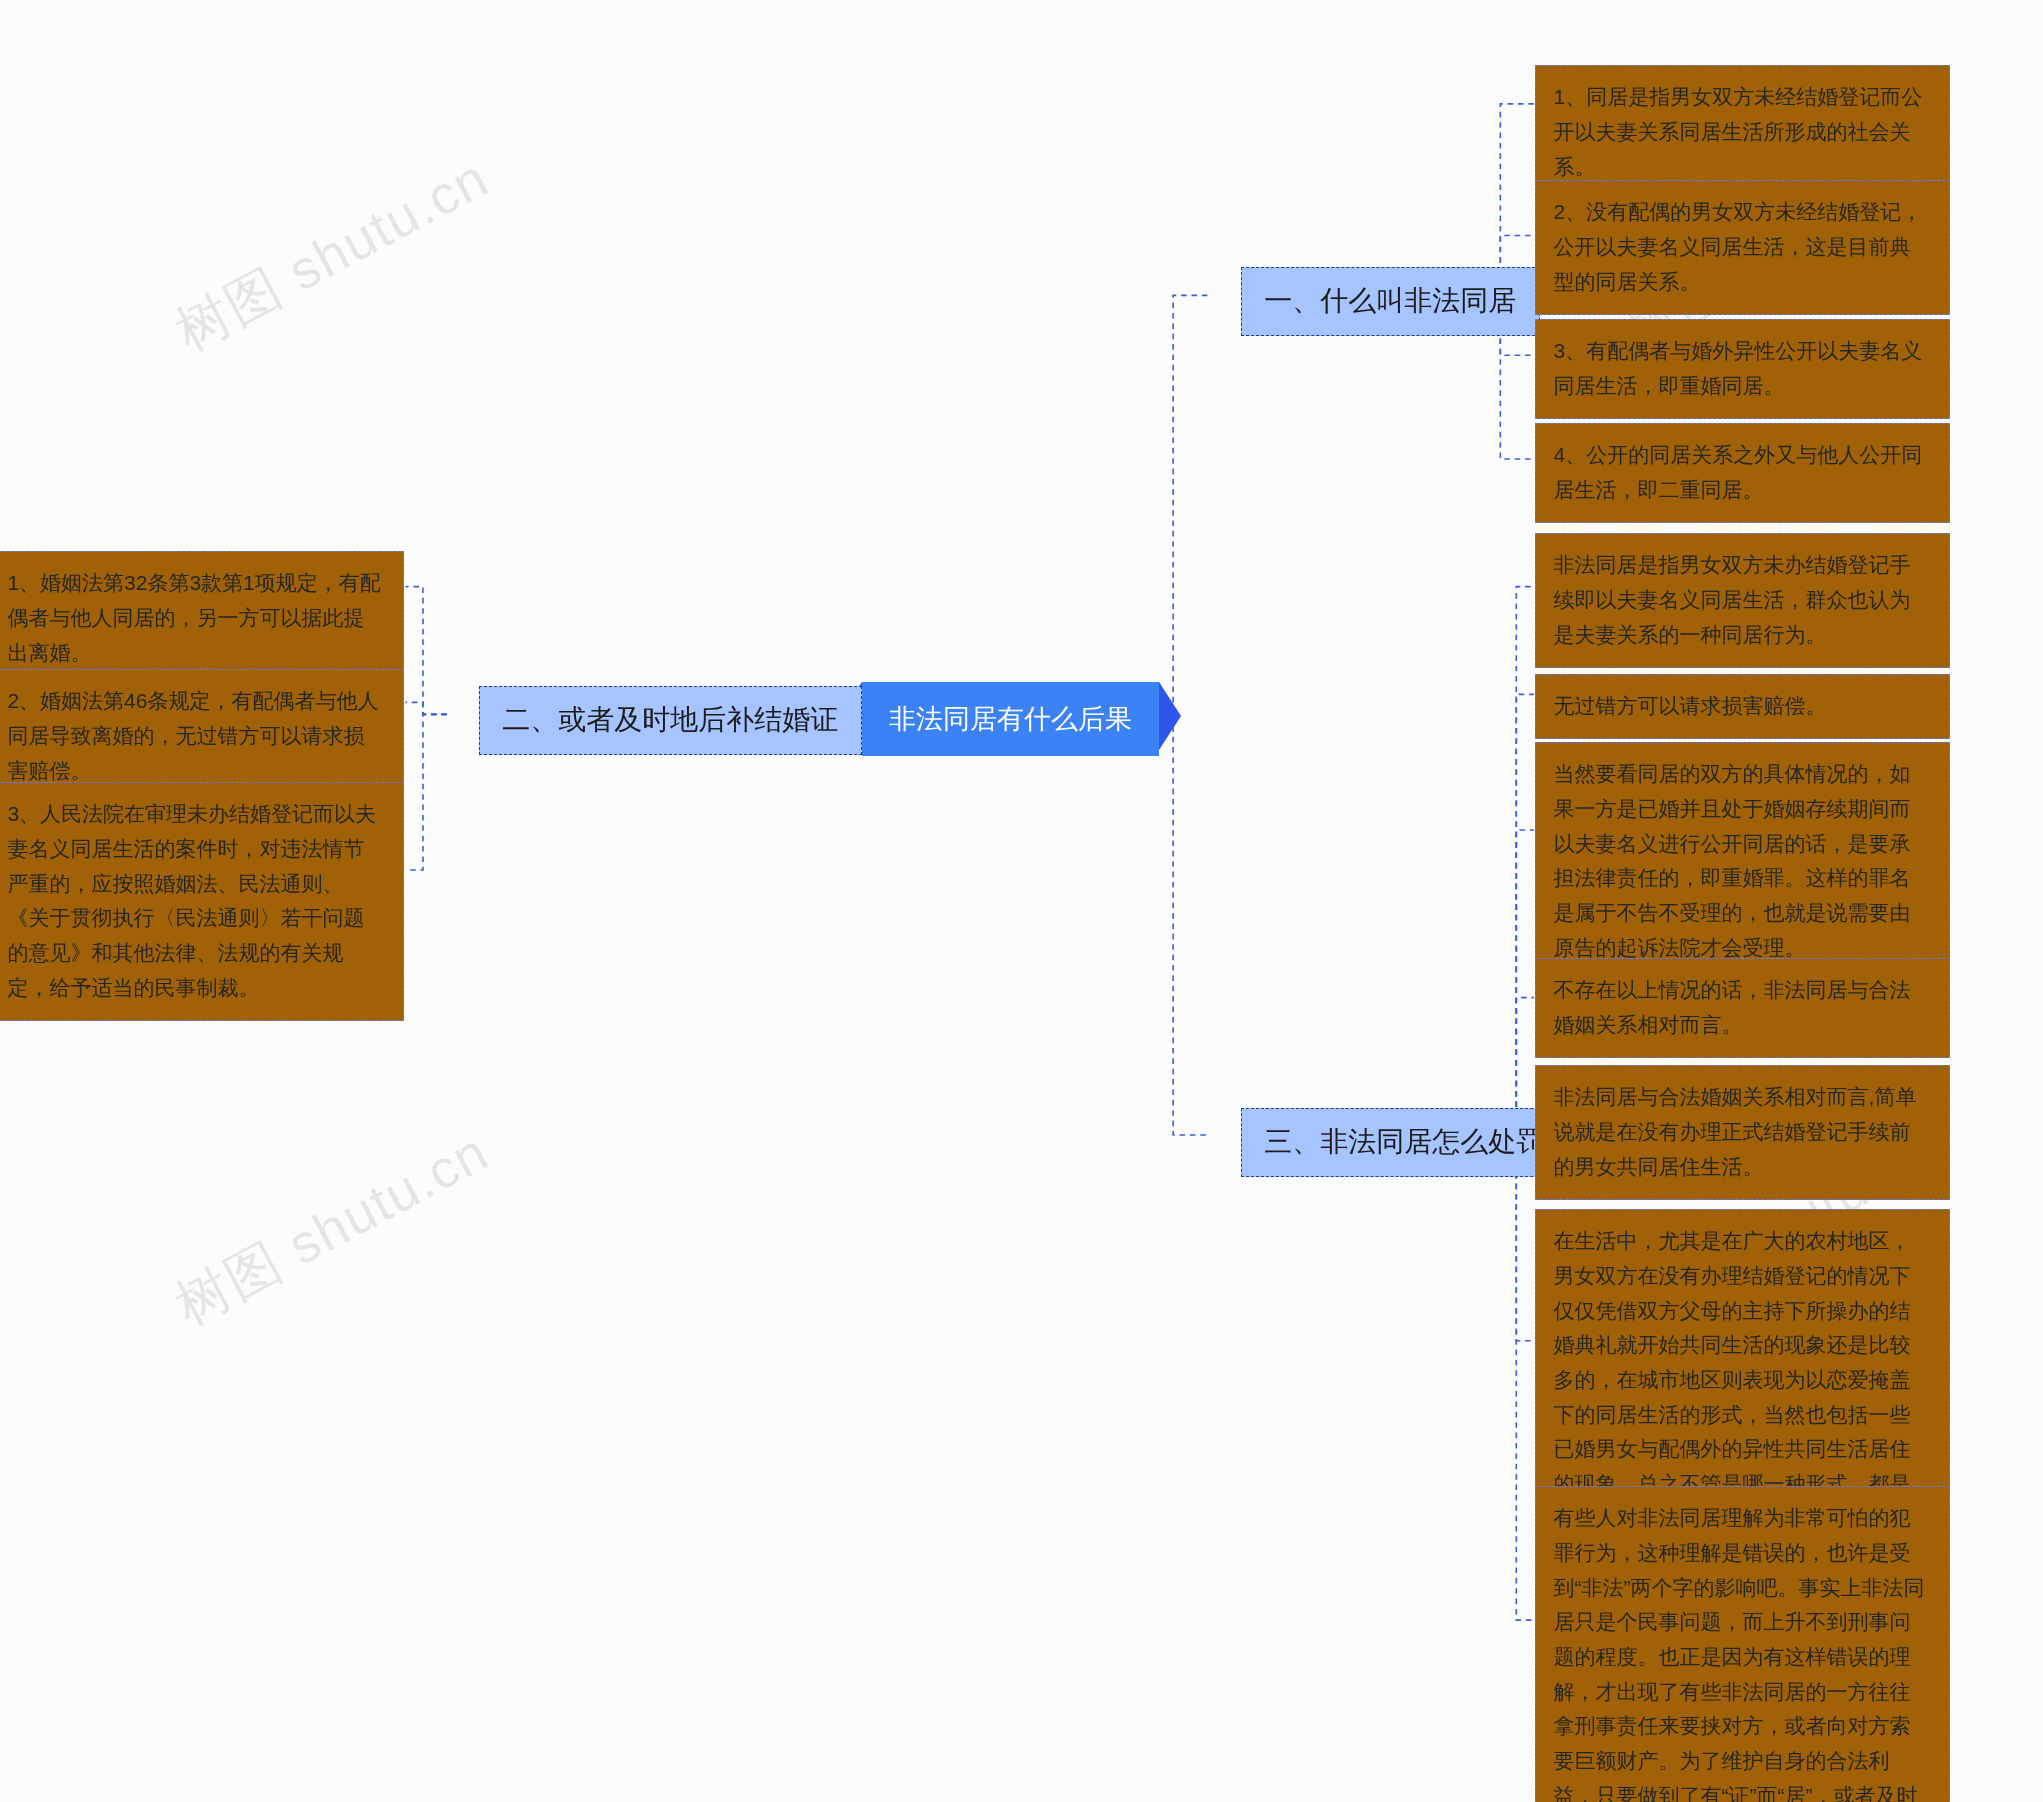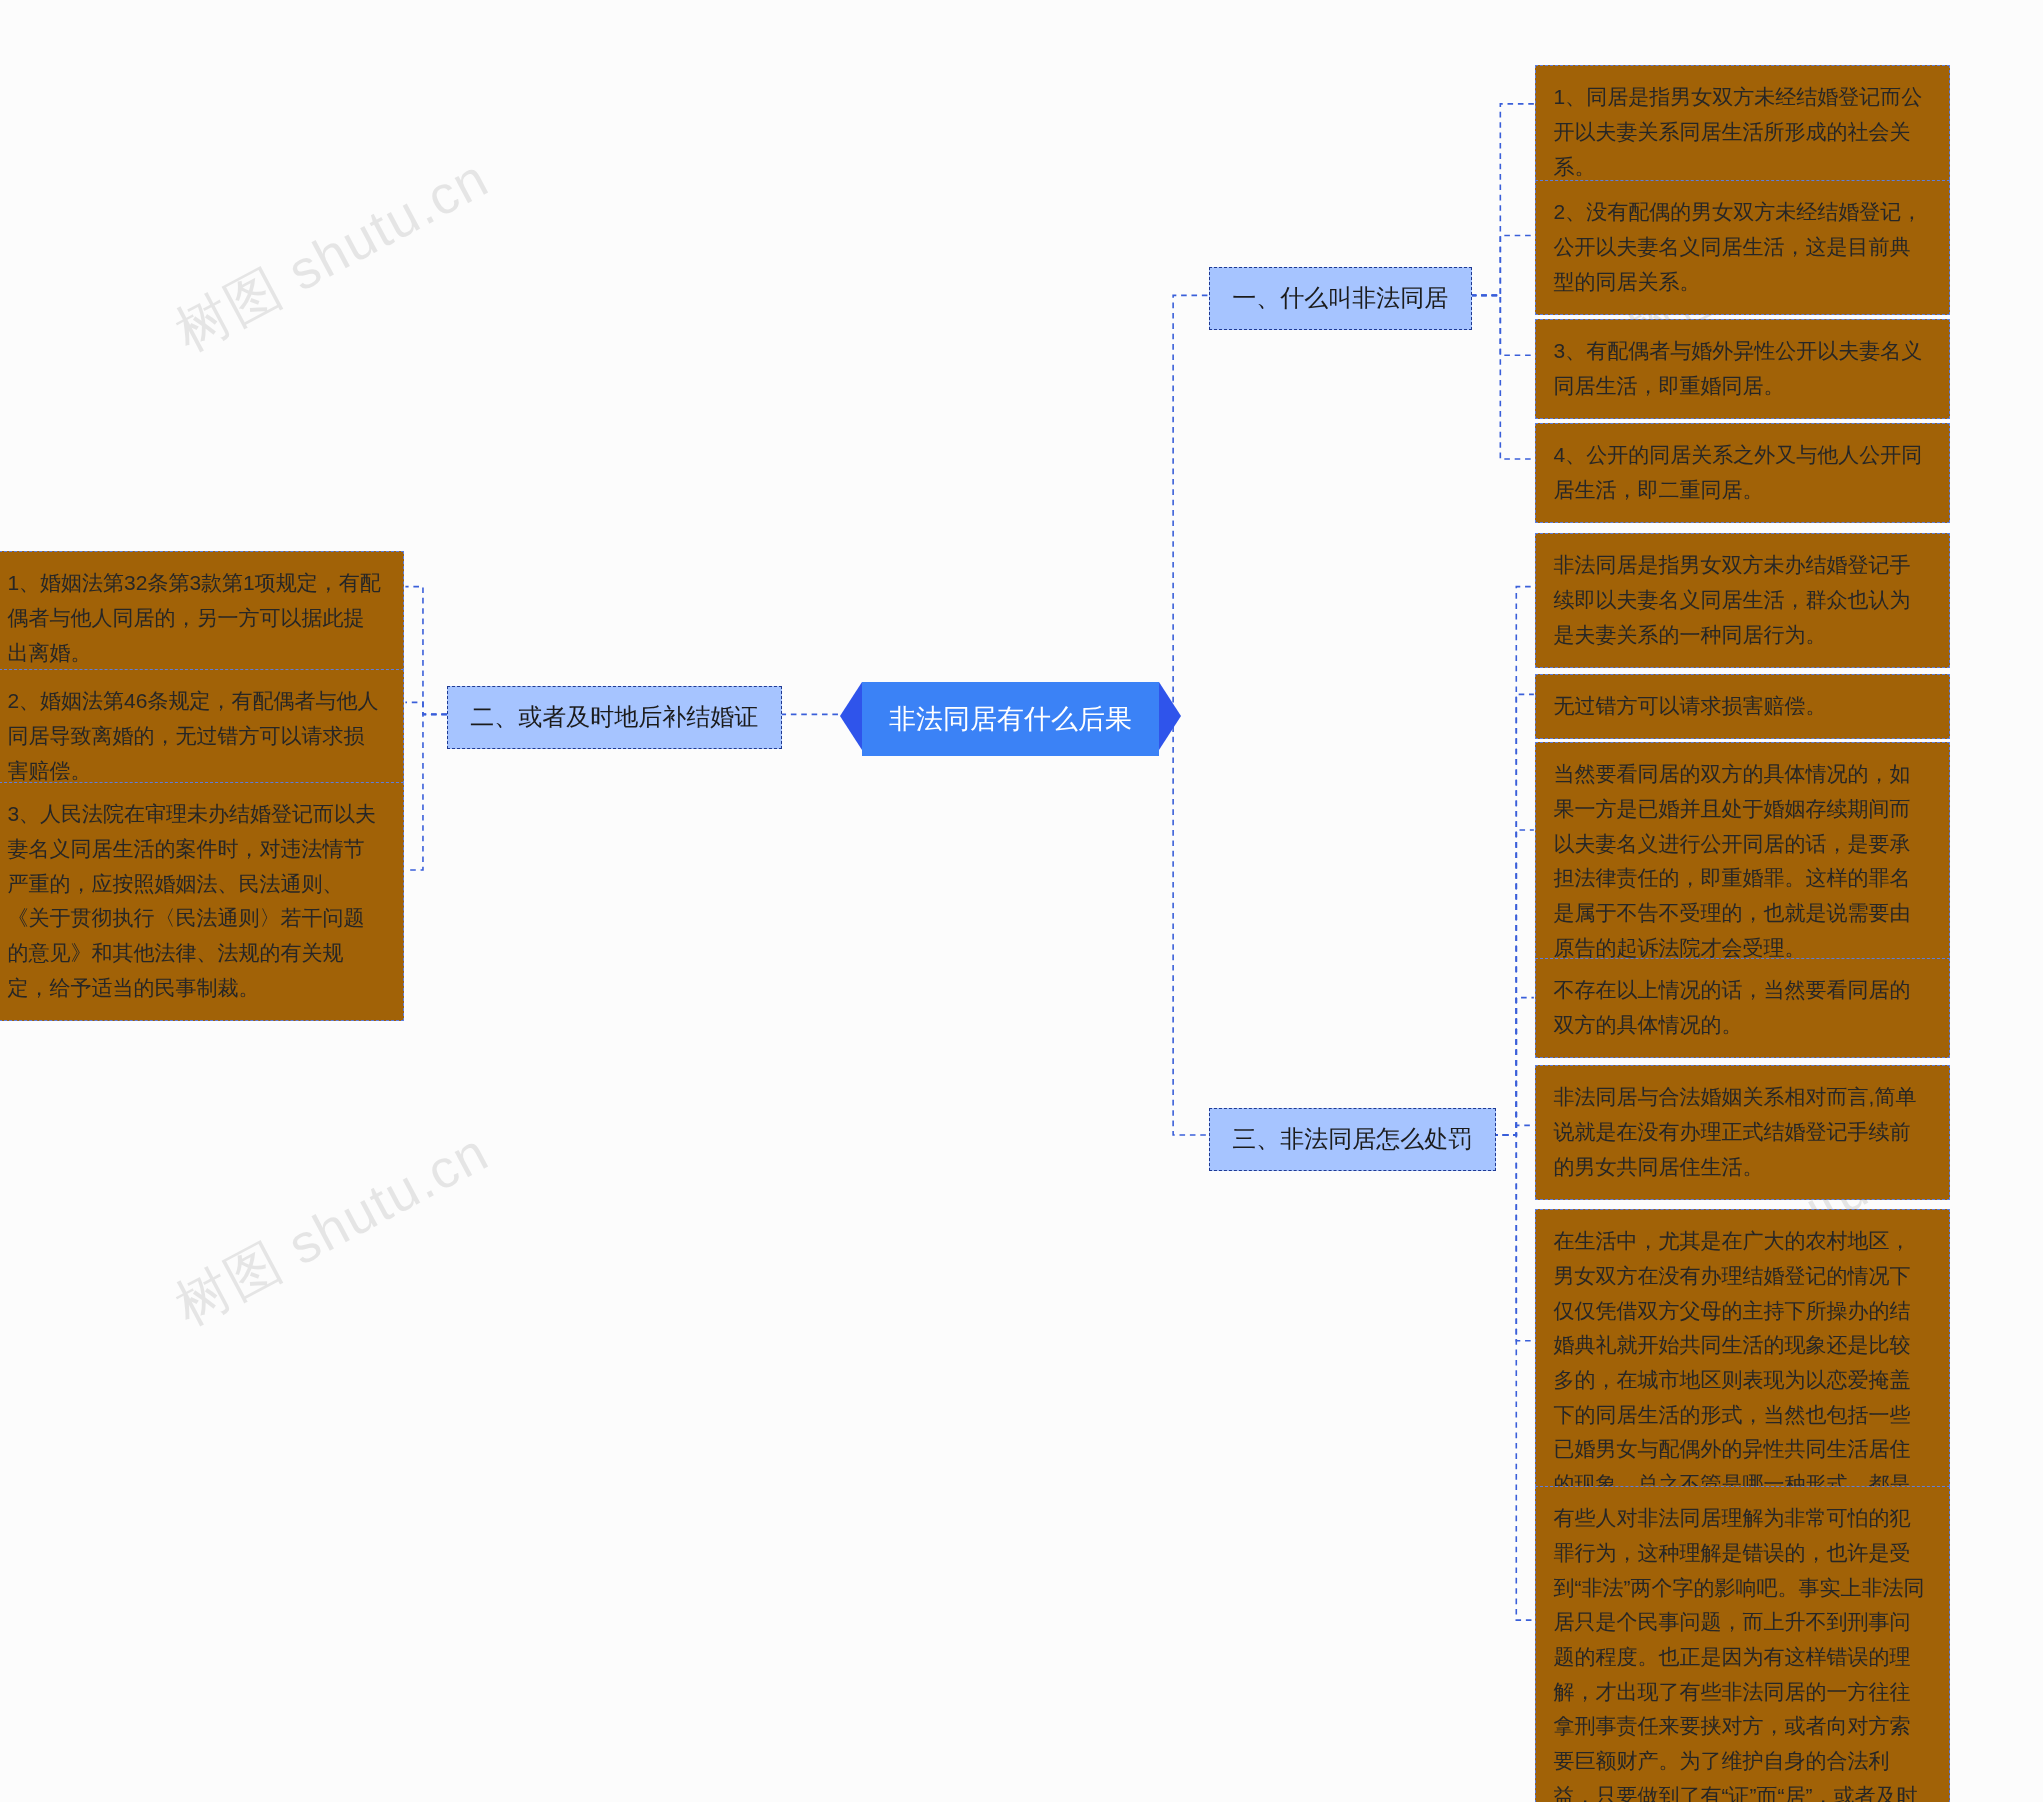--- a/index.html
+++ b/index.html
@@ -47,25 +47,26 @@
     border-right: 22.3px solid #2f54eb;
   }
   .root-node::after {
     right: -22.3px;
     border-left: 22.3px solid #2f54eb;
   }
   .branch-node {
     position: absolute;
     background: #a6c4ff;
     color: #1b1b1b;
-    font-size: 24px;
+    font-size: 28px;
     padding: 14.4px 22.3px;
     border: 1.6px dashed #1f3a93;
     white-space: nowrap;
     font-weight: 400;
+    margin-left: 32px;
   }
   .leaf-node {
     position: absolute;
     background: #a16207;
     color: #262626;
     font-size: 21px;
     line-height: 1.65;
     padding: 14.4px 17.6px;
     border: 1.6px dashed #5d7ee0;
     width: 415px;
@@ -146,21 +147,21 @@
 <div class="leaf-node" style="left:1535px; top:533px;">
   <span>非法同居是指男女双方未办结婚登记手续即以夫妻名义同居生活，群众也认为是夫妻关系的一种同居行为。</span>
 </div>
 <div class="leaf-node" style="left:1535px; top:674px;">
   <span>无过错方可以请求损害赔偿。</span>
 </div>
 <div class="leaf-node" style="left:1535px; top:742px;">
   <span>当然要看同居的双方的具体情况的，如果一方是已婚并且处于婚姻存续期间而以夫妻名义进行公开同居的话，是要承担法律责任的，即重婚罪。这样的罪名是属于不告不受理的，也就是说需要由原告的起诉法院才会受理。</span>
 </div>
 <div class="leaf-node" style="left:1535px; top:958px;">
-  <span>不存在以上情况的话，当然要看同居的双方的具体情况的。</span>
+  <span>不存在以上情况的话，非法同居与合法婚姻关系相对而言。</span>
 </div>
 <div class="leaf-node" style="left:1535px; top:1065px;">
   <span>非法同居与合法婚姻关系相对而言,简单说就是在没有办理正式结婚登记手续前的男女共同居住生活。</span>
 </div>
 <div class="leaf-node" style="left:1535px; top:1209px;">
   <span>在生活中，尤其是在广大的农村地区，男女双方在没有办理结婚登记的情况下仅仅凭借双方父母的主持下所操办的结婚典礼就开始共同生活的现象还是比较多的，在城市地区则表现为以恋爱掩盖下的同居生活的形式，当然也包括一些已婚男女与配偶外的异性共同生活居住的现象。总之不管是哪一种形式，都是非法同居。</span>
 </div>
 <div class="leaf-node" style="left:1535px; top:1486px;">
   <span>有些人对非法同居理解为非常可怕的犯罪行为，这种理解是错误的，也许是受到“非法”两个字的影响吧。事实上非法同居只是个民事问题，而上升不到刑事问题的程度。也正是因为有这样错误的理解，才出现了有些非法同居的一方往往拿刑事责任来要挟对方，或者向对方索要巨额财产。为了维护自身的合法利益，只要做到了有“证”而“居”，或者及时地后补结婚证，一切都没有问题了。</span>
 </div>

